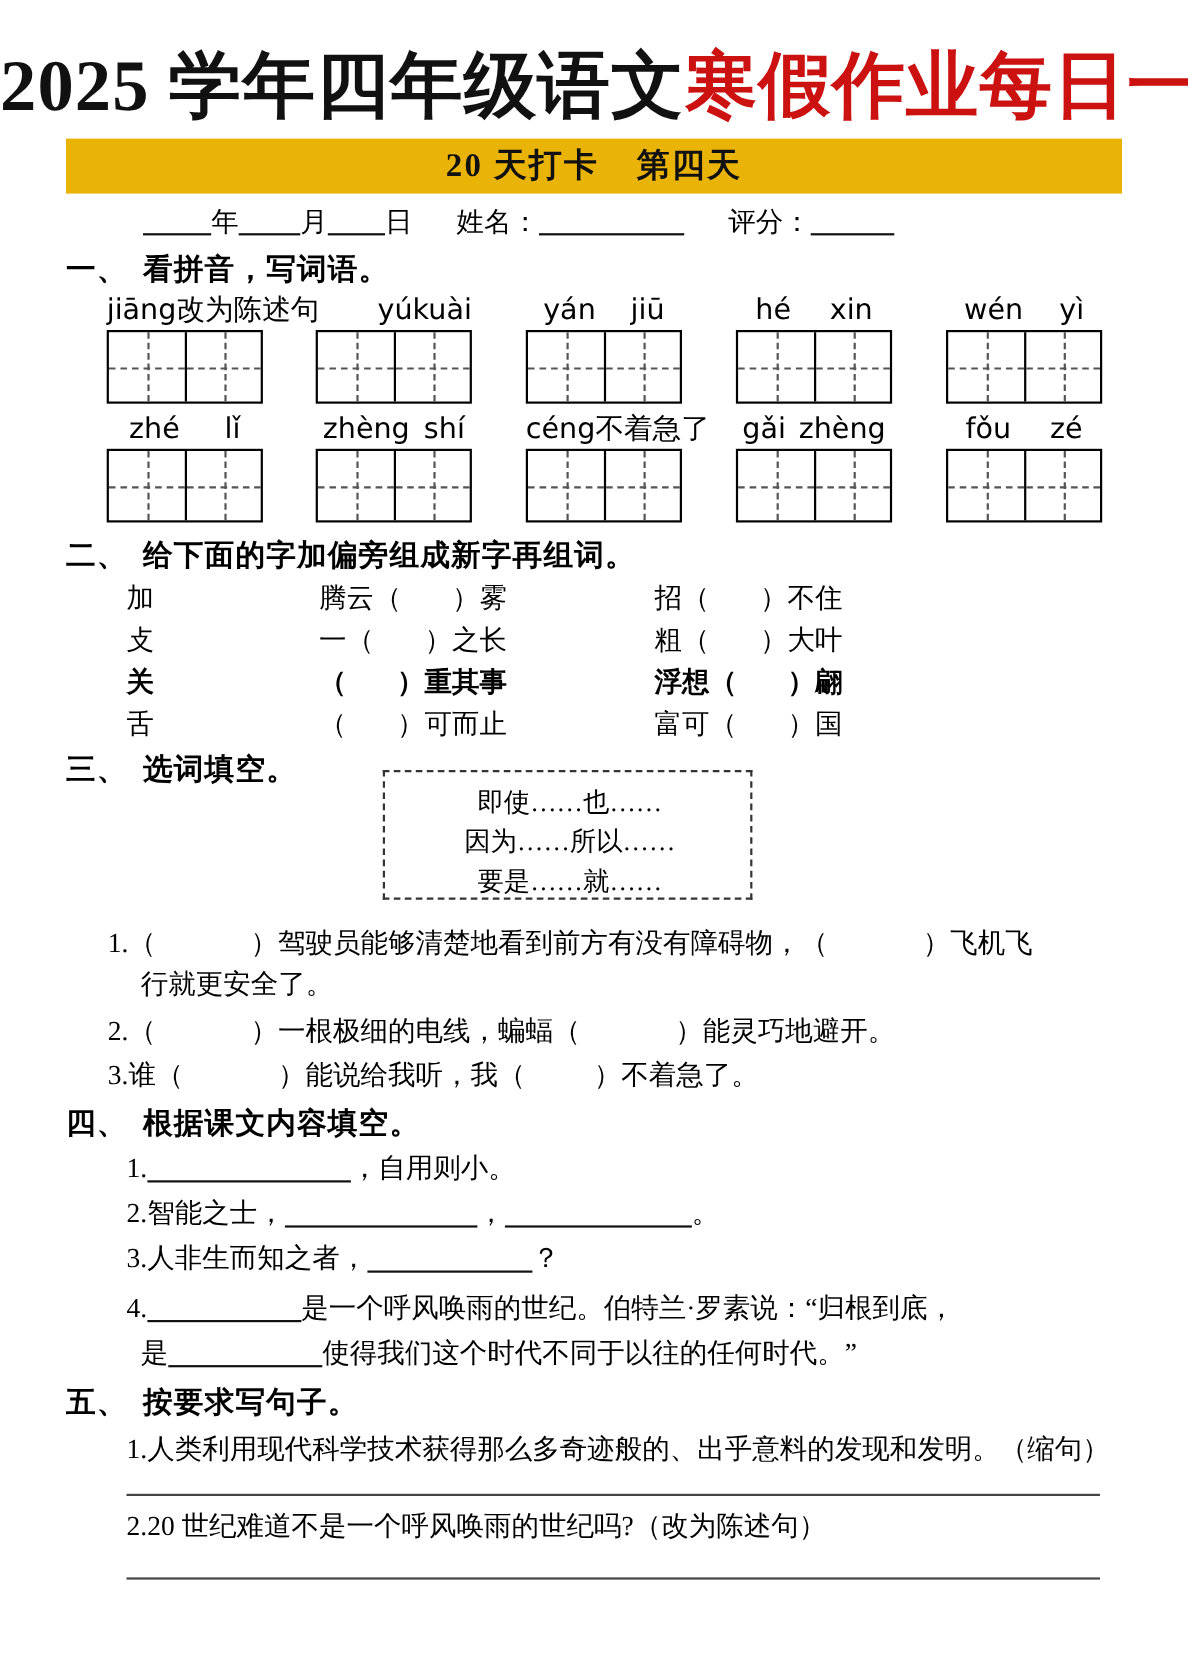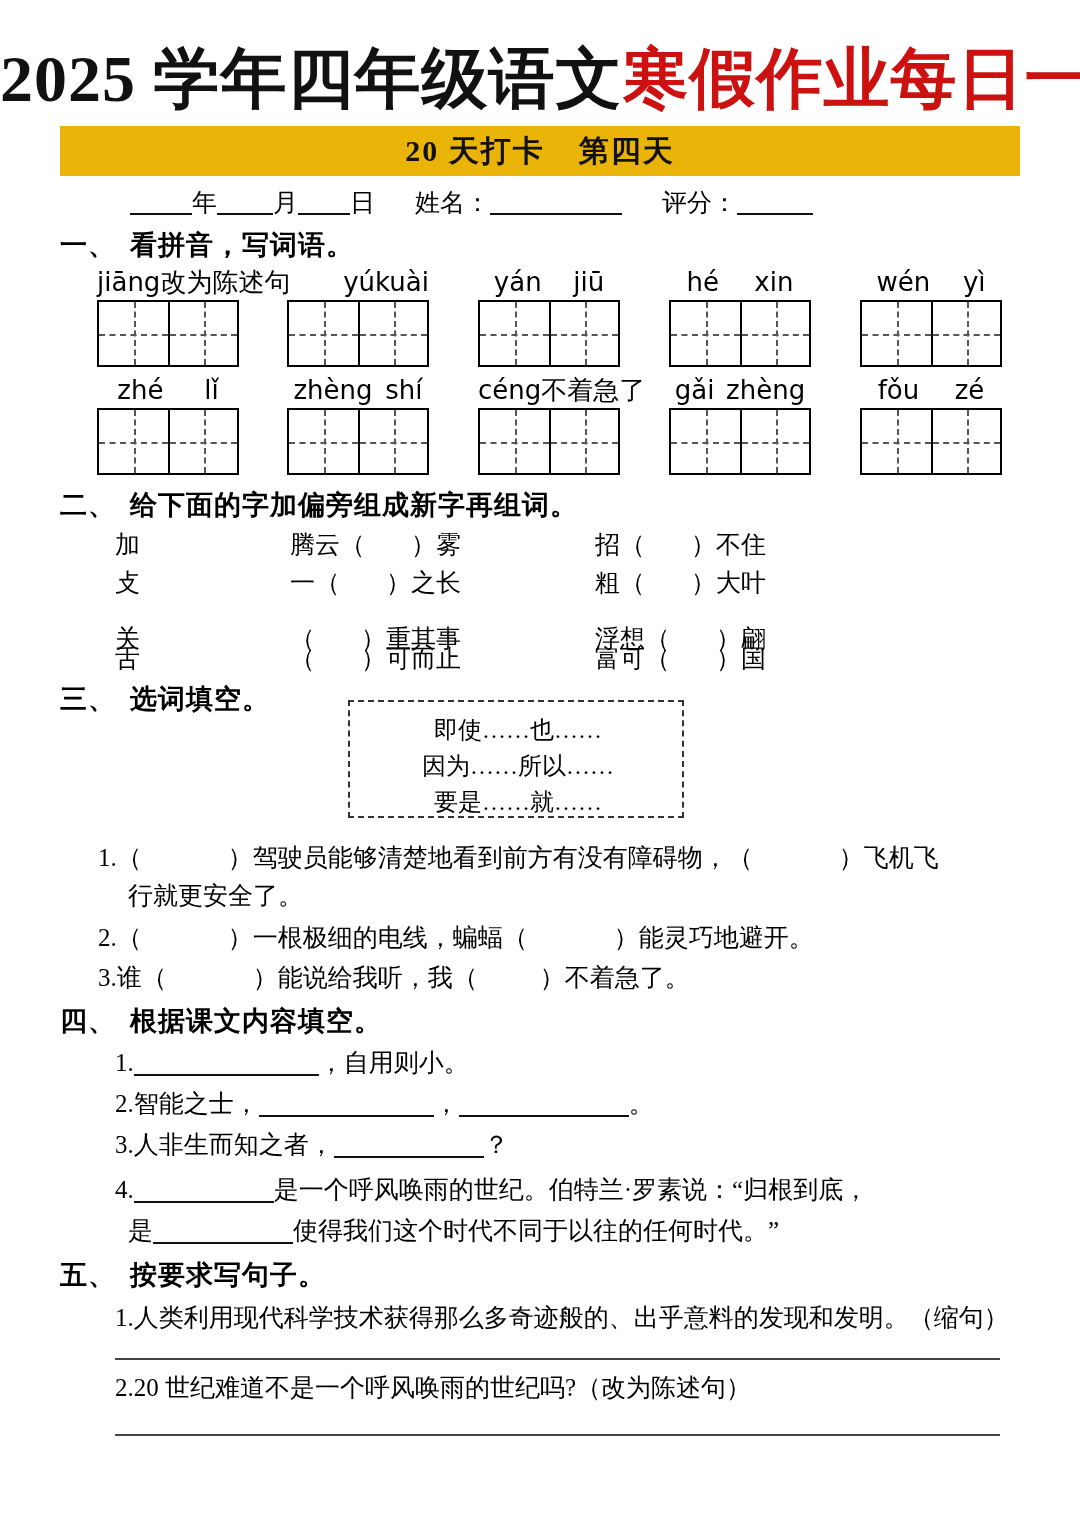--- a/index.html
+++ b/index.html
@@ -314,21 +314,21 @@
   <div class="sec-head" style="top:488px;">
     <span class="num">二、</span><span class="gap"></span><span>给下面的字加偏旁组成新字再组词。</span>
   </div>
 
   <div class="s2row" style="top:528px;">
     <span class="s2-c1">加</span><span class="s2-c2"><span>腾云（</span><span class="paren-gap"></span><span>）雾</span></span><span class="s2-c3"><span>招（</span><span class="paren-gap"></span><span>）不住</span></span>
   </div>
   <div class="s2row" style="top:566px;">
     <span class="s2-c1">攴</span><span class="s2-c2"><span>一（</span><span class="paren-gap"></span><span>）之长</span></span><span class="s2-c3"><span>粗（</span><span class="paren-gap"></span><span>）大叶</span></span>
   </div>
-  <div class="s2row" style="top:622px;">
+  <div class="s2row" style="top:604px;font-weight:bold;">
     <span class="s2-c1">关</span><span class="s2-c2"><span>（</span><span class="paren-gap"></span><span>）重其事</span></span><span class="s2-c3"><span>浮想（</span><span class="paren-gap"></span><span>）翩</span></span>
   </div>
   <div class="s2row" style="top:642px;">
     <span class="s2-c1">舌</span><span class="s2-c2"><span>（</span><span class="paren-gap"></span><span>）可而止</span></span><span class="s2-c3"><span>富可（</span><span class="paren-gap"></span><span>）国</span></span>
   </div>
 
   <div class="sec-head" style="top:682px;">
     <span class="num">三、</span><span class="gap"></span><span>选词填空。</span>
   </div>
 

